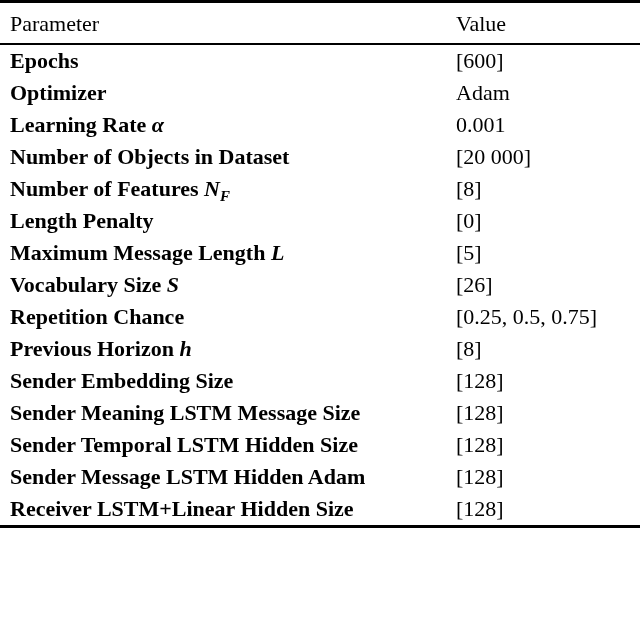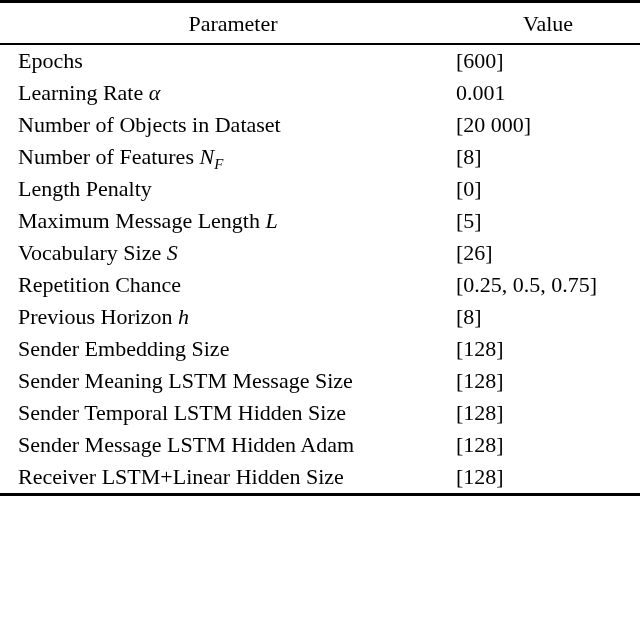--- a/index.html
+++ b/index.html
@@ -19,40 +19,40 @@
   table.param-table {
     width: 100%;
     border-collapse: collapse;
     border-top: 3px solid #000000;
     border-bottom: 3px solid #000000;
     table-layout: fixed;
   }
   col.col-param { width: 456px; }
   col.col-value { width: auto; }
   th {
-    text-align: center;
+    text-align: left;
     font-weight: normal;
     font-size: 22px;
     line-height: 26px;
     padding: 8px 0 6px 0;
     border-bottom: 2px solid #000000;
     white-space: nowrap;
     overflow: hidden;
     margin-left: 17px;
   }
   th.param-head { padding-left: 10px; }
   td {
     font-size: 22px;
     line-height: 32px;
     padding: 0;
     white-space: nowrap;
     overflow: hidden;
     vertical-align: baseline;
   }
-  td.param-cell { padding-left: 18px; }
+  td.param-cell { padding-left: 10px; font-weight: bold; }
   .math {
     font-style: italic;
     font-family: "Liberation Serif", "DejaVu Serif", serif;
   }
   sub.msub {
     font-size: 68%;
     font-style: italic;
     line-height: 0;
   }
 </style>
@@ -70,20 +70,24 @@
         <th class="param-head">Parameter</th>
         <th class="value-head">Value</th>
       </tr>
     </thead>
     <tbody id="rows">
   <tr>
     <td class="param-cell"><span class="ptext">Epochs</span><span class="math"></span><sub class="msub"></sub></td>
     <td class="value-cell">[600]</td>
   </tr>
 
+  <tr>
+    <td class="param-cell"><span class="ptext">Optimizer</span><span class="math"></span><sub class="msub"></sub></td>
+    <td class="value-cell">Adam</td>
+  </tr>
 
   <tr>
     <td class="param-cell"><span class="ptext">Learning Rate </span><span class="math">α</span><sub class="msub"></sub></td>
     <td class="value-cell">0.001</td>
   </tr>
 
   <tr>
     <td class="param-cell"><span class="ptext">Number of Objects in Dataset</span><span class="math"></span><sub class="msub"></sub></td>
     <td class="value-cell">[20 000]</td>
   </tr>

